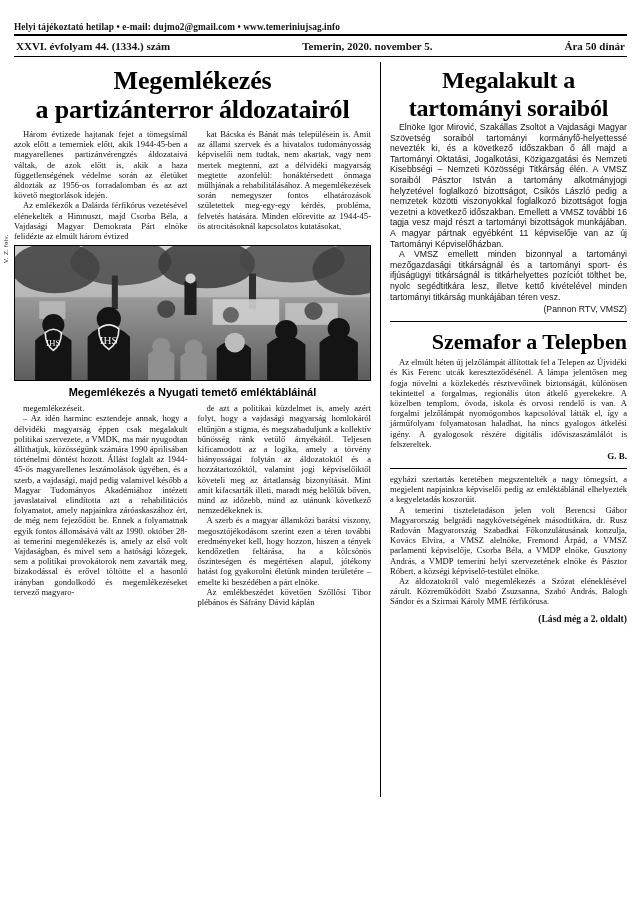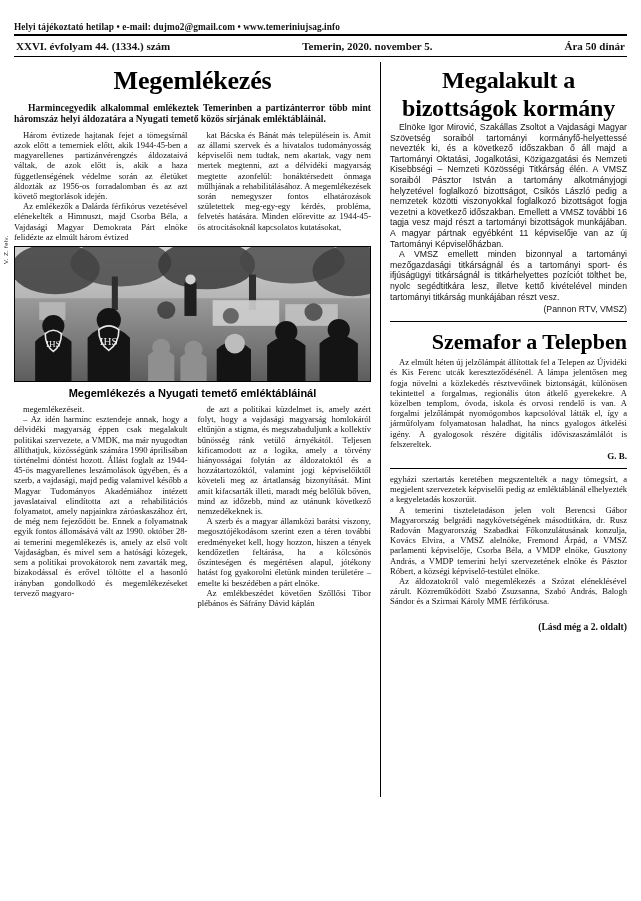--- a/index.html
+++ b/index.html
@@ -219,21 +219,21 @@
   .section-rule {
     border: 0;
     border-top: 1.6px solid #000;
     margin: 7px 0 5px 0;
   }
   .seealso {
     font-family: "Liberation Serif", serif;
     font-weight: bold;
     font-size: 9.6px;
     text-align: right;
-    margin-top: 14px;
+    margin-top: 6px;
   }
 </style>
 </head>
 <body>
 
 <div class="page">
 
   <div>
     <div class="masthead-contact">Helyi tájékoztató hetilap • e-mail: dujmo2@gmail.com • www.temeriniujsag.info</div>
 
@@ -248,23 +248,23 @@
 
     <hr class="rule-thin">
   </div>
 
   <div class="content">
 
     <div class="col-left">
 
       <h1 class="headline">
         <span>Megemlékezés</span><br>
+        <span>a partizánterror áldozatairól</span>
       </h1>
 
-      <p class="lead">Harmincegyedik alkalommal emlékeztek Temerinben a partizánterror több mint háromszáz helyi áldozatára a Nyugati temető közös sírjának emléktábláinál.</p>
 
       <div class="twocol bodytext-serif">
         <p>Három évtizede hajtanak fejet a tömegsírnál azok előtt a temerniek előtt, akik 1944-45-ben a magyarellenes partizánvérengzés áldozataivá váltak, de azok előtt is, akik a haza függetlenségének védelme során az életüket áldozták az 1956-os forradalomban és az azt követő megtorlások idején.</p>
         <p>Az emlékezők a Dalárda férfikórus vezetésével elénekelték a Himnuszt, majd Csorba Béla, a Vajdasági Magyar Demokrata Párt elnöke felidézte az elmúlt három évtized</p>
         <p>kat Bácska és Bánát más településein is. Amit az állami szervek és a hivatalos tudományosság képviselői nem tudtak, nem akartak, vagy nem mertek megtenni, azt a délvidéki magyarság megtette azonfelül: honáktérsedett önmaga műlhjának a rehabilitálásához. A megemlékezések során nemegyszer fontos elhatározások születettek meg-egy-egy kérdés, probléma, felvetés hatására. Minden előrevitte az 1944-45-ös atrocitásoknál kapcsolatos kutatásokat,</p>
       </div>
 
       <div class="photo-block">
         <div class="photo">
           <svg width="100%" height="100%" viewBox="0 0 352 136" preserveAspectRatio="none">
@@ -341,44 +341,44 @@
       </div>
     </div>
 
     <div class="col-divider"></div>
 
     <div class="col-right">
 
       <div>
         <h1 class="headline right">
           <span>Megalakult a</span><br>
-          <span>bizottságok kormány</span>
+          <span>tartományi soraiból</span>
         </h1>
         <div class="bodytext-sans">
           <p>Elnöke Igor Mirović, Szakállas Zsoltot a Vajdasági Magyar Szövetség soraiból tartományi kormányfő-helyettessé nevezték ki, és a következő időszakban ő áll majd a Tartományi Oktatási, Jogalkotási, Közigazgatási és Nemzeti Kisebbségi – Nemzeti Közösségi Titkárság élén. A VMSZ soraiból Pásztor István a tartomány alkotmányjogi helyzetével foglalkozó bizottságot, Csikós László pedig a nemzetek közötti viszonyokkal foglalkozó bizottságot fogja vezetni a következő időszakban. Emellett a VMSZ további 16 tagja vesz majd részt a tartományi bizottságok munkájában. A magyar pártnak egyébként 11 képviselője van az új Tartományi Képviselőházban.</p>
-          <p>A VMSZ emellett minden bizonnyal a tartományi mezőgazdasági titkárságnál és a tartományi sport- és ifjúságügyi titkárságnál is titkárhelyettes pozíciót tölthet be, nyolc segédtitkára lesz, illetve kettő kivételével minden tartományi titkárság munkájában részt vesz.</p>
+          <p>A VMSZ emellett minden bizonnyal a tartományi mezőgazdasági titkárságnál és a tartományi sport- és ifjúságügyi titkárságnál is titkárhelyettes pozíciót tölthet be, nyolc segédtitkára lesz, illetve kettő kivételével minden tartományi titkárság munkájában téren vesz.</p>
         </div>
         <div class="attribution">(Pannon RTV, VMSZ)</div>
       </div>
 
       <hr class="section-rule">
 
       <div>
         <h2 class="subhead">Szemafor a Telepben</h2>
         <div class="bodytext-serif">
           <p>Az elmúlt héten új jelzőlámpát állítottak fel a Telepen az Újvidéki és Kis Ferenc utcák kereszteződésénél. A lámpa jelentősen meg fogja növelni a közlekedés résztvevőinek biztonságát, különösen tekintettel a forgalmas, regionális úton átkelő gyerekekre. A közelben templom, óvoda, iskola és orvosi rendelő is van. A forgalmi jelzőlámpát nyomógombos kapcsolóval látták el, így a járműfolyam folyamatosan haladhat, ha nincs gyalogos átkelési igény. A gyalogosok részére digitális időviszaszámlálót is felszereltek.</p>
         </div>
         <div class="attribution serif">G. B.</div>
       </div>
 
       <hr class="section-rule">
 
       <div>
         <div class="bodytext-serif">
-          <p style="text-indent:0">egyházi szertartás keretében megszentelték a nagy tömegsírt, a megjelent szervezetek képviselői pedig az emléktáblánál elhelyezték a kegyeletadás koszorúit.</p>
+          <p style="text-indent:0">egyházi szertartás keretében megszentelték a nagy tömegsírt, a megjelent napjainkra képviselői pedig az emléktáblánál elhelyezték a kegyeletadás koszorúit.</p>
           <p>A temerini tiszteletadáson jelen volt Berencsi Gábor Magyarország belgrádi nagykövetségének másodtitkára, dr. Rusz Radován Magyarország Szabadkai Főkonzulátusának konzulja, Kovács Elvira, a VMSZ alelnöke, Fremond Árpád, a VMSZ parlamenti képviselője, Csorba Béla, a VMDP elnöke, Gusztony András, a VMDP temerini helyi szervezetének elnöke és Pásztor Róbert, a községi képviselő-testület elnöke.</p>
           <p>Az áldozatokról való megemlékezés a Szózat eléneklésével zárult. Közreműködött Szabó Zsuzsanna, Szabó András, Balogh Sándor és a Szirmai Károly MME férfikórusa.</p>
         </div>
         <div class="seealso">(Lásd még a 2. oldalt)</div>
       </div>
 
     </div>
   </div>
 </div>
 

